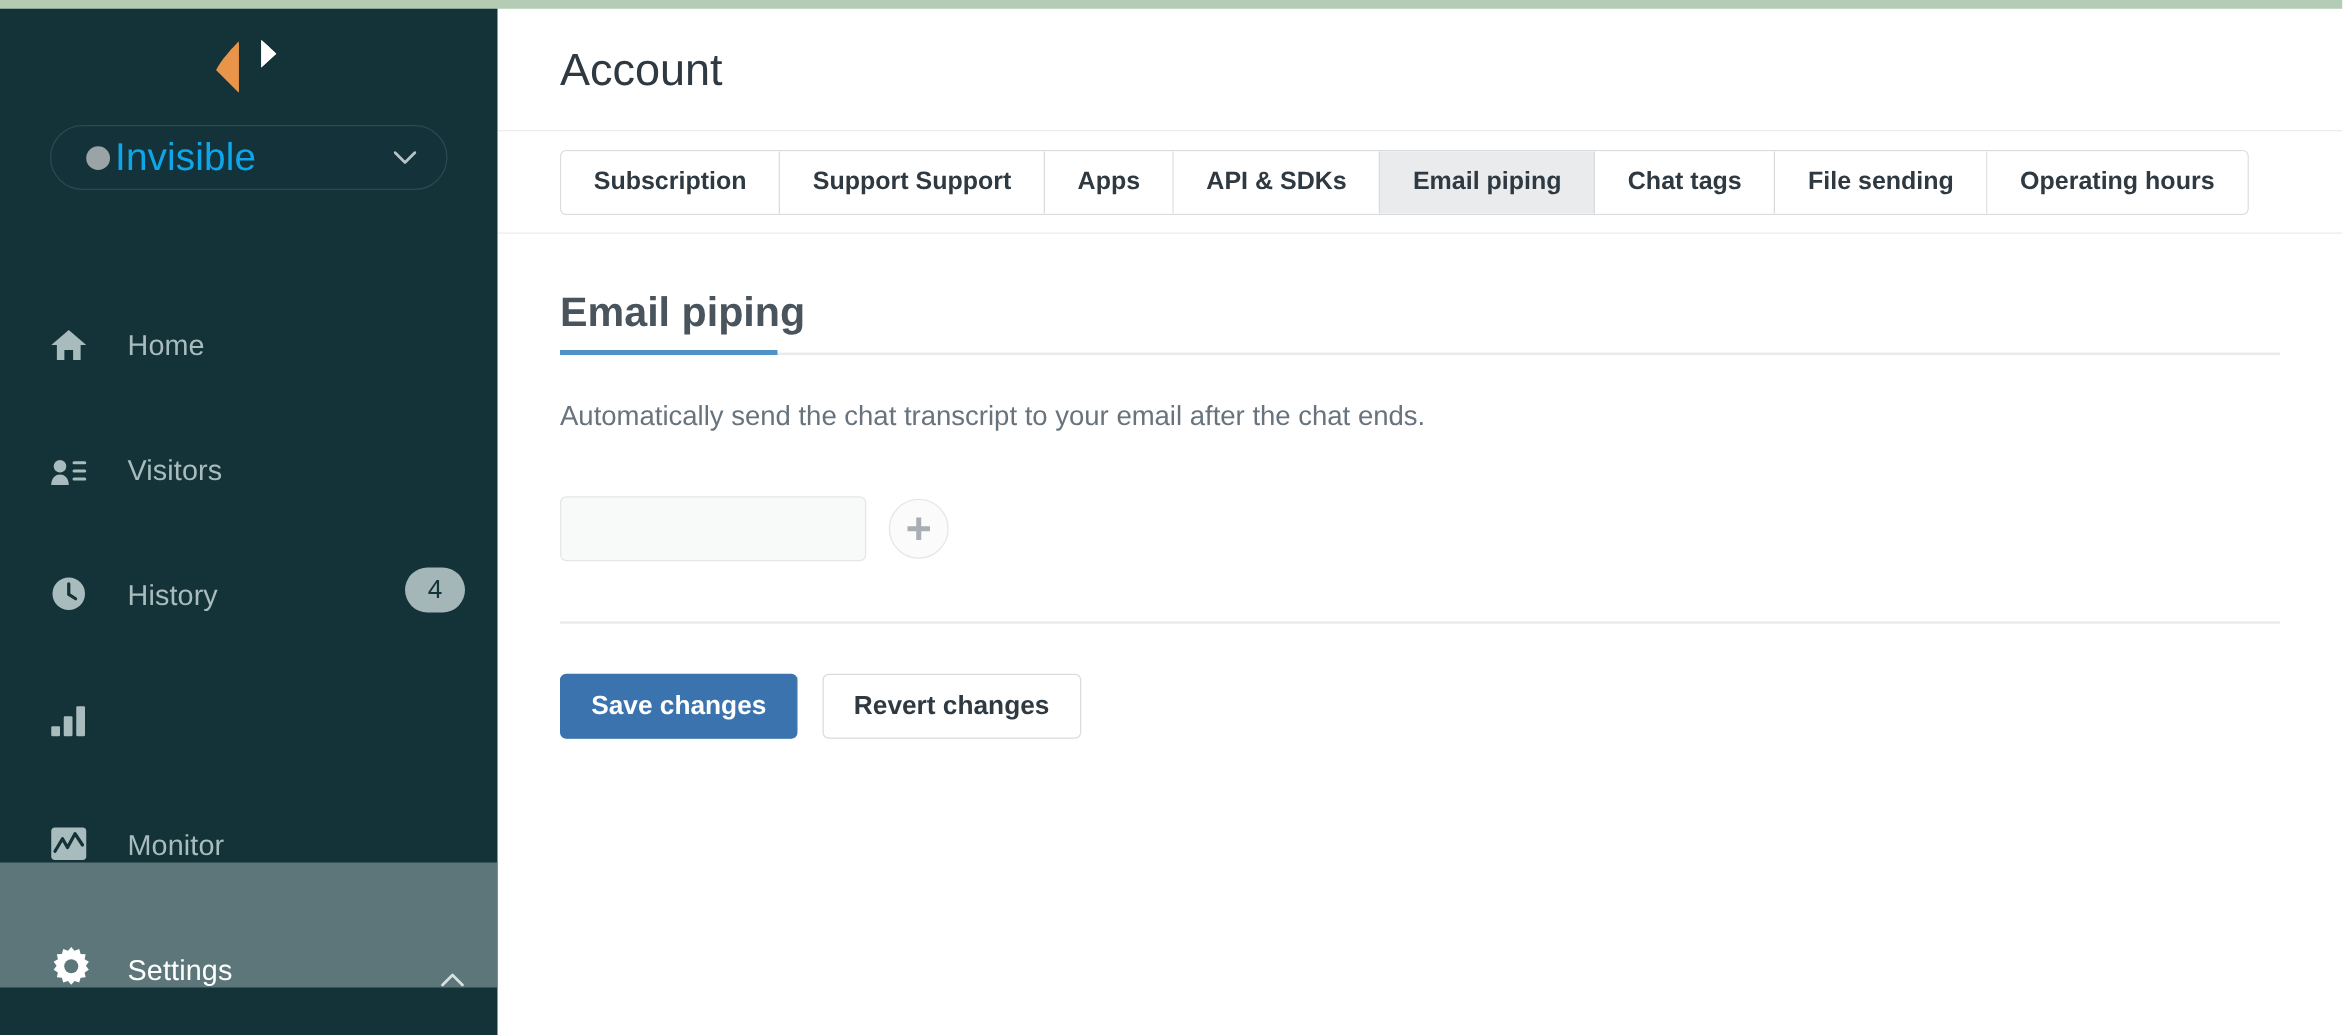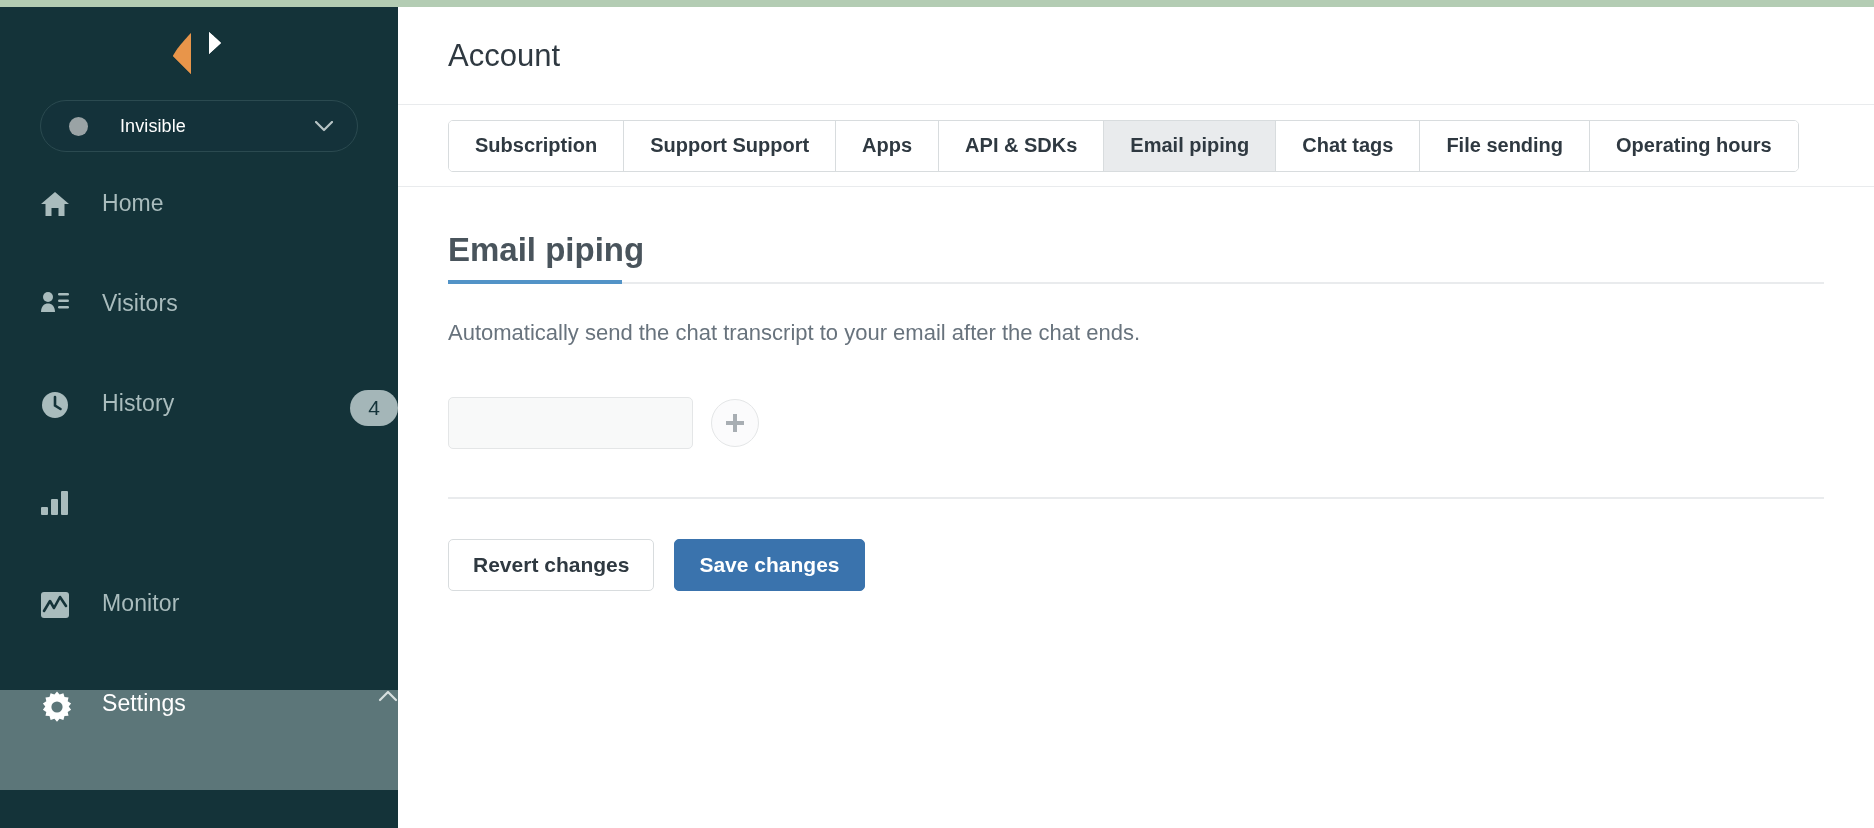--- a/index.html
+++ b/index.html
@@ -64,40 +64,41 @@
     padding: 0 24px 0 28px;
     cursor: pointer;
   }
   .status-dot {
     width: 19px; height: 19px;
     border-radius: 50%;
     background: #9aa3a5;
     flex: 0 0 19px;
   }
   .status-label {
-    margin-left: 32px;
-    color: #ffffff;
-    font-size: 18px;
+    margin-left: 4px;
+    color: #0ea5e9;
+    font-size: 31px;
     font-weight: 400;
     flex: 1;
     letter-spacing: 0.1px;
   }
   .chev {
     width: 18px; height: 11px;
     flex: 0 0 18px;
   }
 
   
   .nav { margin-top: 38px; }
 
   .nav-item {
     height: 100px;
     display: flex;
-    align-items: flex-start;
+    align-items: flex-end;
     padding-left: 40px;
+    padding-right: 26px;
     cursor: pointer;
     color: #a9bcbd;
   }
   .nav-item .nav-ico {
     width: 36px;
     flex: 0 0 36px;
     display: flex;
     align-items: center;
     justify-content: flex-start;
   }
@@ -142,21 +143,21 @@
 
   .page-header {
     height: 98px;
     display: flex;
     align-items: center;
     padding-left: 50px;
     border-bottom: 1px solid #e9ebed;
     flex: 0 0 98px;
   }
   .page-title {
-    font-size: 31px;
+    font-size: 36px;
     color: #2f3941;
     font-weight: 400;
   }
 
   
   .tabbar {
     flex: 0 0 82px;
     height: 82px;
     border-bottom: 1px solid #e9ebed;
     display: flex;
@@ -469,19 +470,19 @@
       <div class="email-row">
         <input class="email-input" type="text" value="" placeholder="" style="">
         <div class="add-btn">
           <span class="plus"></span>
         </div>
       </div>
 
       <div class="divider"></div>
 
       <div class="actions">
+        <button class="btn btn-primary">Save changes</button>
         <button class="btn btn-secondary">Revert changes</button>
-        <button class="btn btn-primary">Save changes</button>
       </div>
 
     </div>
   </main>
 </div>
 
 </body></html>

